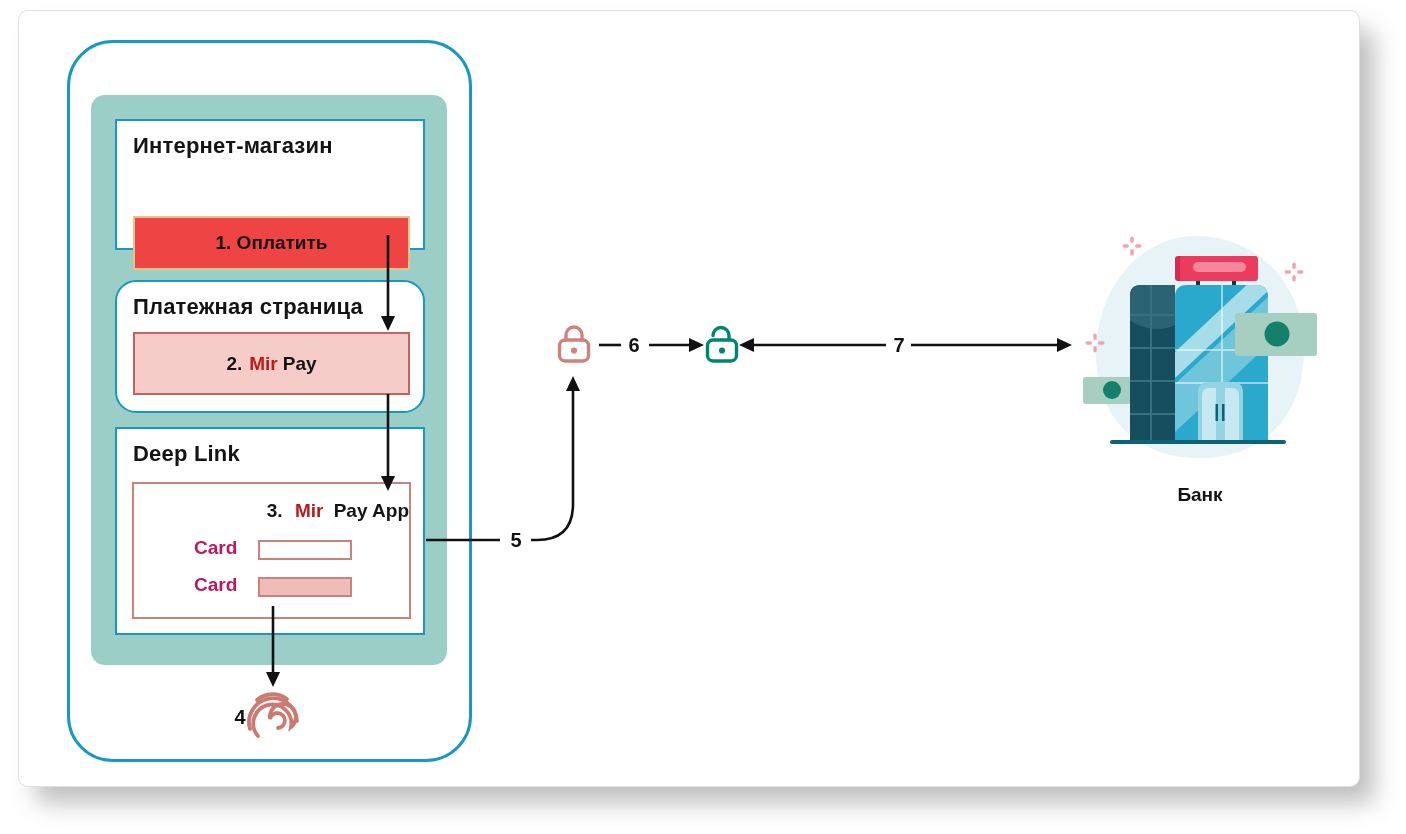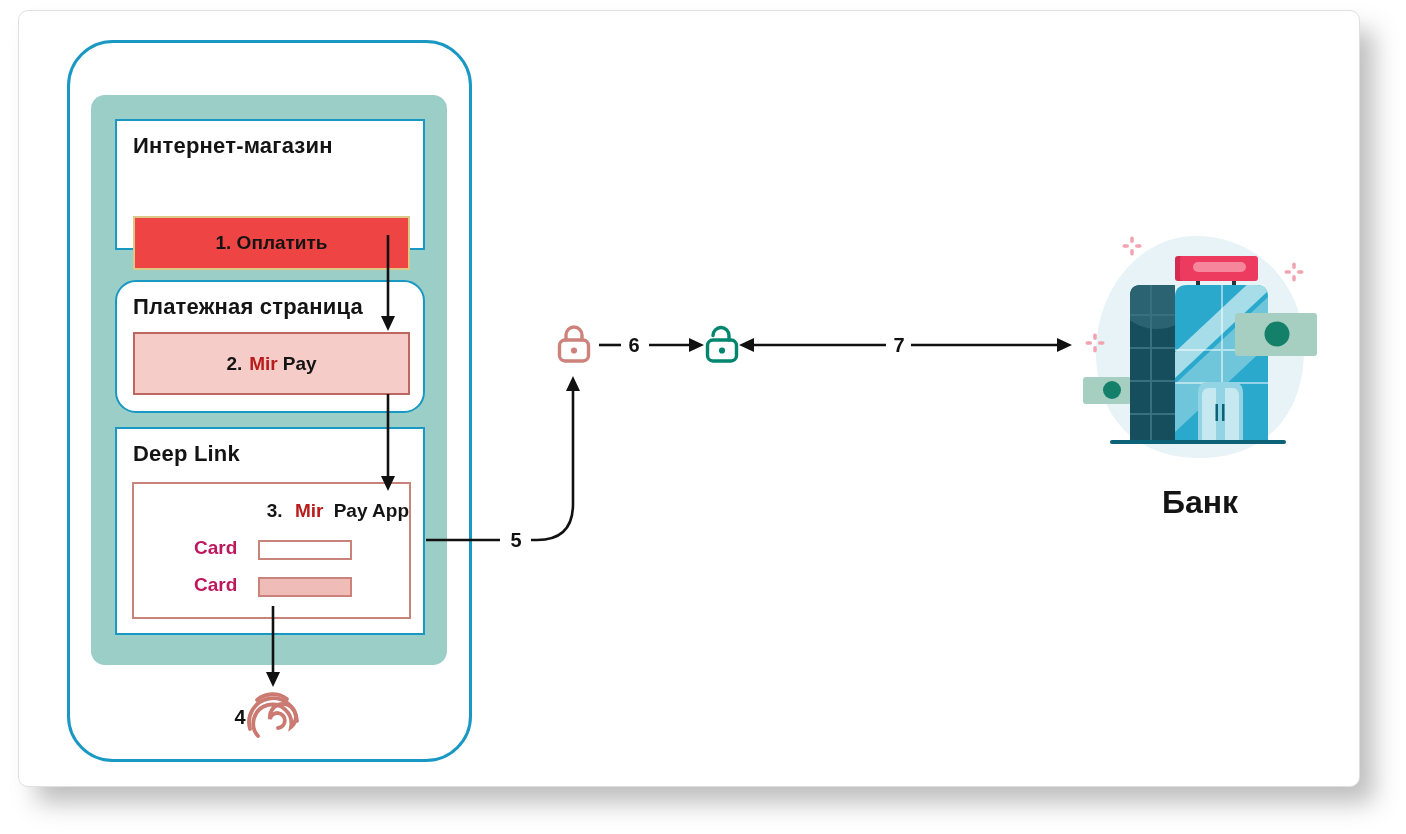--- a/index.html
+++ b/index.html
@@ -68,21 +68,21 @@
   }
   .overlay{position:absolute;left:0;top:0;z-index:5;pointer-events:none;}
   .num{
     position:absolute;width:26px;text-align:center;font-size:20px;font-weight:700;
     color:#111;z-index:6;
   }
   .n4{left:227px;top:706px}.n5{left:503px;top:529px}
   .n6{left:621px;top:334px}.n7{left:886px;top:334px}
   .bank-label{
     position:absolute;left:1139px;top:484px;width:122px;text-align:center;
-    font-size:32px;font-weight:700;color:#141414;z-index:6;
+    font-size:19px;font-weight:700;color:#141414;z-index:6;
   }
 </style>
 </head>
 <body>
 
 <div class="stage">
   <div class="card"></div>
 
   <div class="phone"></div>
   <div class="teal-panel"></div>

